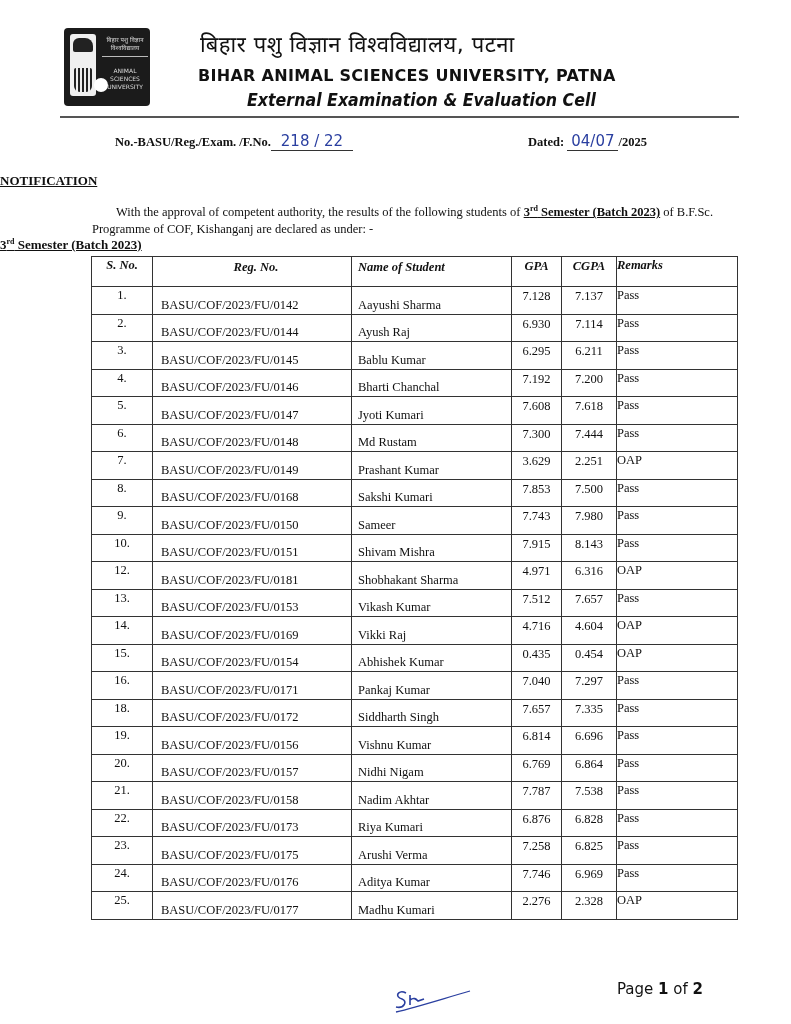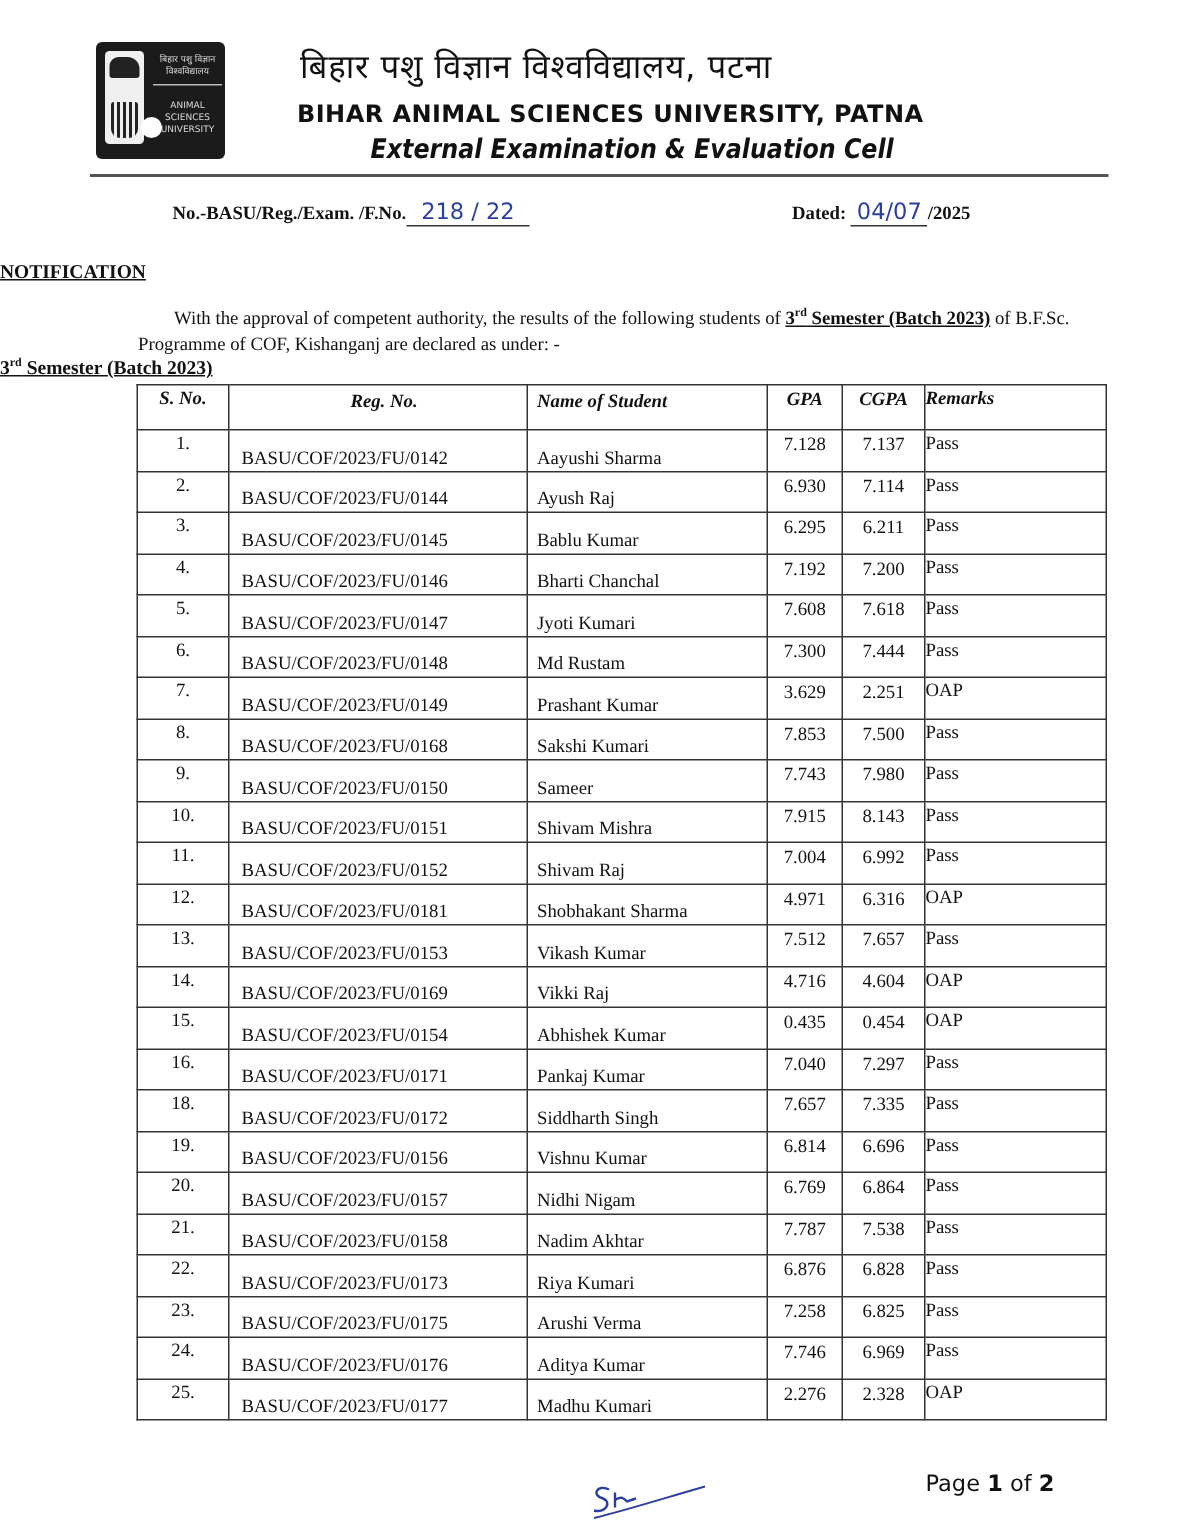--- a/index.html
+++ b/index.html
@@ -164,28 +164,20 @@
       </tr>
       <tr>
         <td class="c-sno">10.</td>
         <td class="c-reg">BASU/COF/2023/FU/0151</td>
         <td class="c-name">Shivam Mishra</td>
         <td class="c-gpa">7.915</td>
         <td class="c-cgpa">8.143</td>
         <td class="c-rem">Pass</td>
       </tr>
       <tr>
-        <td class="c-sno">11.</td>
-        <td class="c-reg">BASU/COF/2023/FU/0152</td>
-        <td class="c-name">Shivam Raj</td>
-        <td class="c-gpa">7.004</td>
-        <td class="c-cgpa">6.992</td>
-        <td class="c-rem">Pass</td>
-      </tr>
-      <tr>
         <td class="c-sno">12.</td>
         <td class="c-reg">BASU/COF/2023/FU/0181</td>
         <td class="c-name">Shobhakant Sharma</td>
         <td class="c-gpa">4.971</td>
         <td class="c-cgpa">6.316</td>
         <td class="c-rem">OAP</td>
       </tr>
       <tr>
         <td class="c-sno">13.</td>
         <td class="c-reg">BASU/COF/2023/FU/0153</td>

